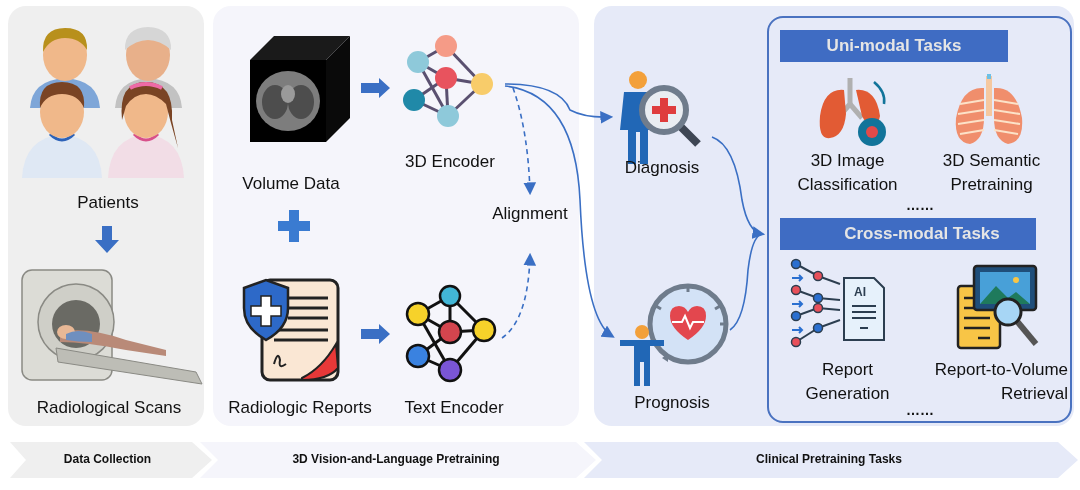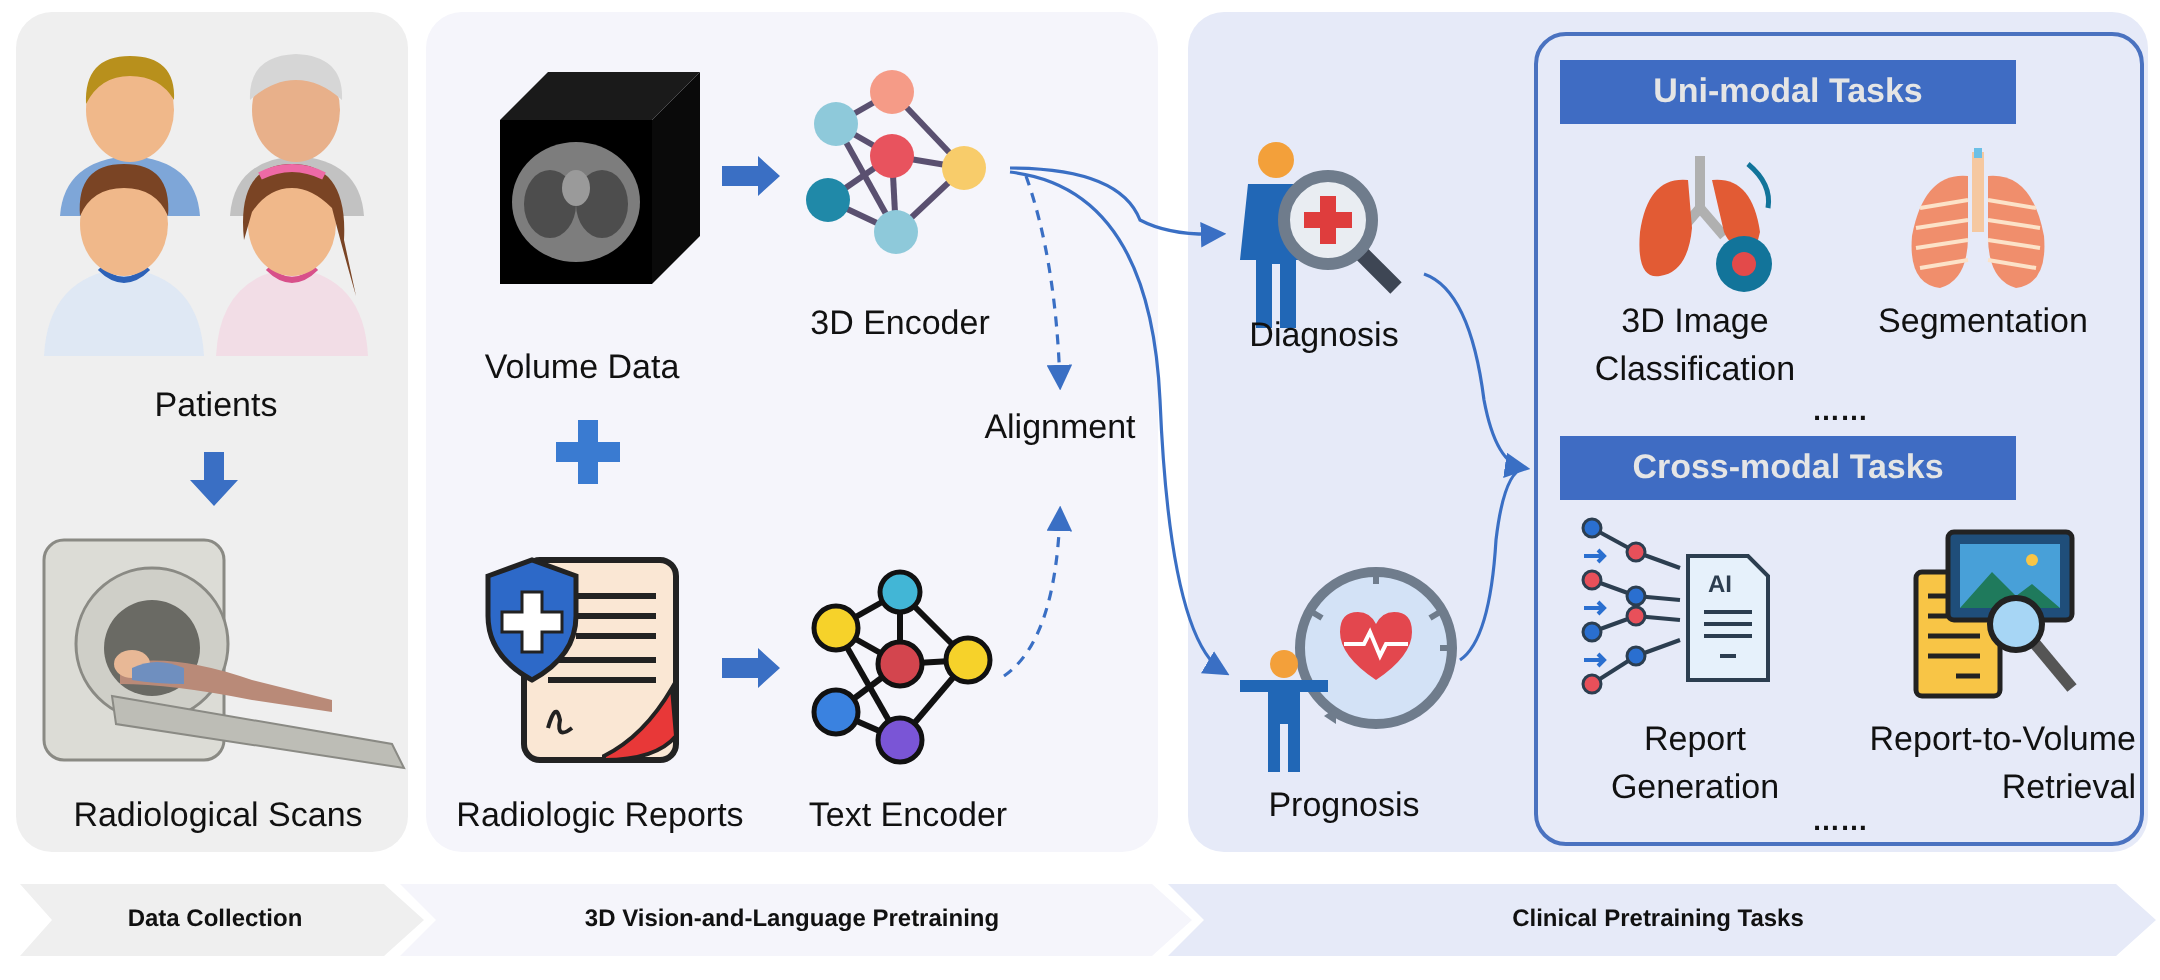--- a/index.html
+++ b/index.html
@@ -216,25 +216,26 @@
       <line x1="42" y1="56" x2="66" y2="60"></line>
     </g>
   <rect x="35" y="0" width="4" height="5" fill="#6cc0e6"></rect>
 </svg>
 
 <div class="lbl" style="left:780px;top:149px;width:135px;">
   <div>3D Image</div>
   <div>Classification</div>
 </div>
 <div class="lbl" style="left:924px;top:149px;width:135px;">
-  <div>Segmentation</div>
+  <div>3D Semantic</div>
+  <div>Pretraining</div>
 </div>
 <div class="lbl" style="left:900px;top:193px;width:40px;font-weight:bold;font-size:14px;">……</div>
 
-<div class="task-head" style="top:218px;">Cross-modal Tasks</div>
+<div class="task-head" style="top:218px;padding-left:28px;">Cross-modal Tasks</div>
 
 <svg style="left:790px;top:258px" width="100" height="96" viewBox="0 0 100 96">
   <g stroke="#2c3e50" stroke-width="2">
     <line x1="6" y1="6" x2="28" y2="18"></line>
       <line x1="6" y1="32" x2="28" y2="40"></line>
       <line x1="6" y1="58" x2="28" y2="50"></line>
       <line x1="6" y1="84" x2="28" y2="70"></line>
     <line x1="28" y1="18" x2="50" y2="26"></line>
       <line x1="28" y1="40" x2="50" y2="42"></line>
       <line x1="28" y1="50" x2="50" y2="52"></line>

